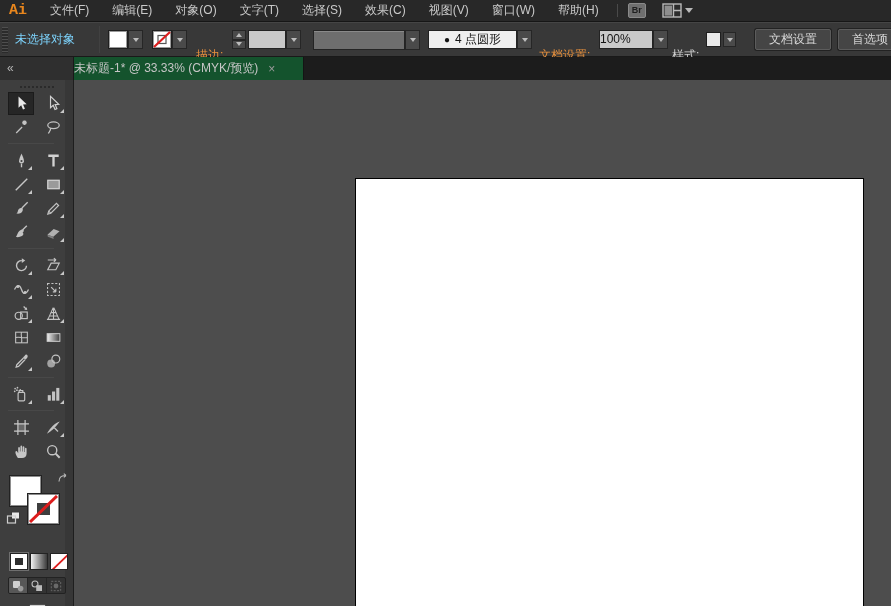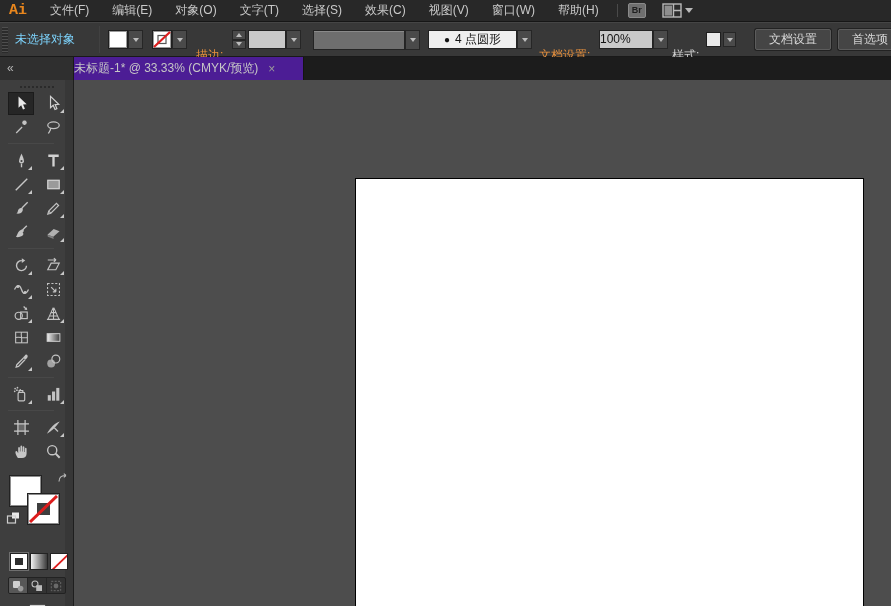--- a/index.html
+++ b/index.html
@@ -50,21 +50,21 @@
   .combo-white .dot{font-size:10px;line-height:1;}
   .style-swatch{position:absolute;left:706px;top:9px;width:15px;height:15px;background:#e9e9e9;border:1px solid #1f1f1f;}
   .style-arrow{top:9px;height:15px;width:13px;}
   .cb-btn{position:absolute;top:6px;height:21px;background:#454545;border:1px solid #5c5c5c;
           box-shadow:0 0 0 1px #222222;border-radius:2px;color:#d8d8d8;text-align:center;line-height:19px;}
 
   
   .tabbar{position:absolute;left:0;top:57px;width:891px;height:23px;background:#1c1c1c;display:flex;}
   .panel-collapse{width:74px;height:23px;background:#2f2f2f;border-right:1px solid #191919;
                   color:#b5b5b5;font-size:12px;line-height:22px;padding-left:7px;}
-  .doc-tab{width:230px;height:23px;background:#4c1d95;border-right:1px solid #141414;
+  .doc-tab{width:230px;height:23px;background:#14532d;border-right:1px solid #141414;
            display:flex;align-items:center;justify-content:flex-start;gap:10px;font-size:12px;color:#c6c6c6;}
   .tab-close{color:#9a9a9a;font-size:12px;line-height:1;}
 
   
   .toolpanel{position:absolute;left:0;top:80px;width:74px;height:526px;background:#3e3e3e;
              border-right:1px solid #1e1e1e;box-shadow:inset -8px 0 0 #373737;}
   .panel-grip{width:34px;height:2px;margin:6px auto 4px;
               background:repeating-linear-gradient(90deg,#2a2a2a 0 2px,transparent 2px 4px);}
   .tool-row{display:flex;gap:6px;padding-left:8px;margin-bottom:1px;}
   .tool{position:relative;width:26px;height:23px;display:flex;align-items:center;justify-content:center;}

